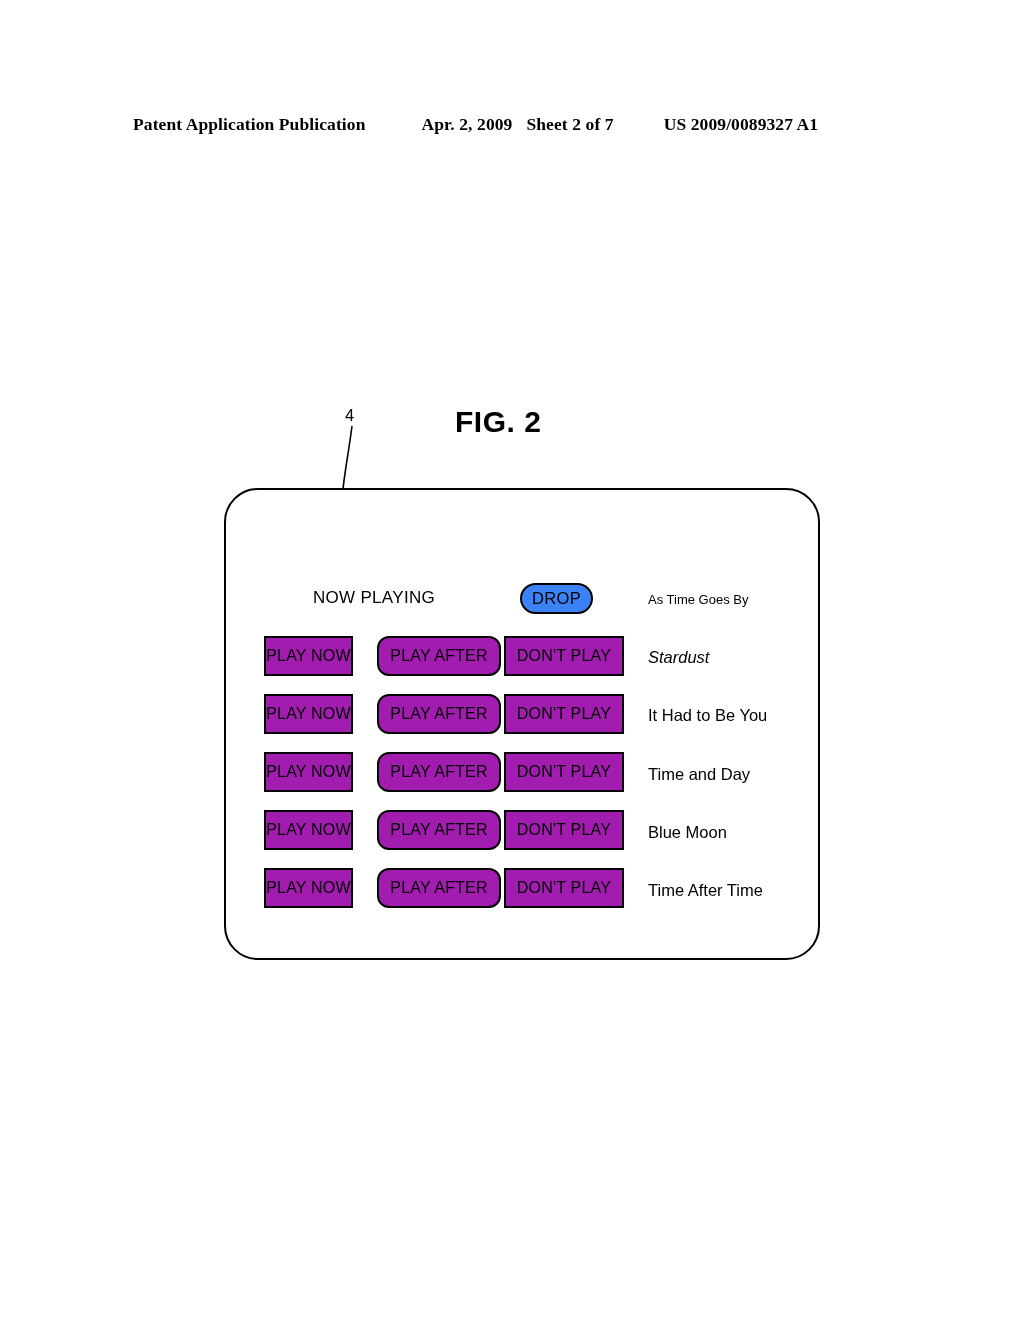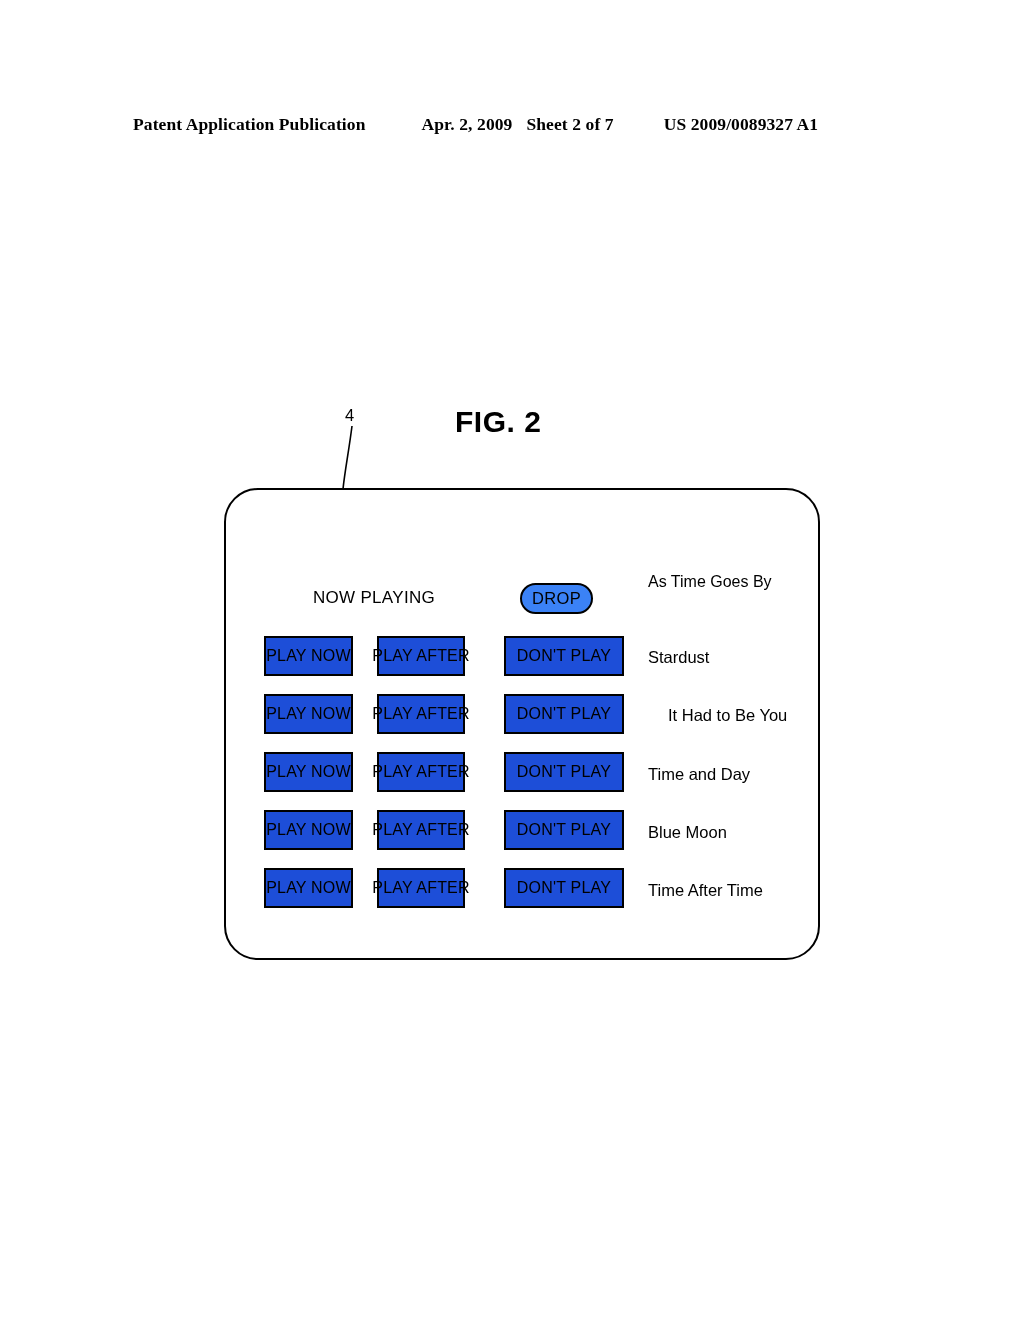--- a/index.html
+++ b/index.html
@@ -112,58 +112,58 @@
     justify-content: center;
     font-size: 16.5px;
     letter-spacing: 0.3px;
     background: #3b82f6;
   }
 
   
   #now-playing-track {
     position: absolute;
     left: 648px;
-    top: 573px;
-    font-size: 16px;
+    top: 592px;
+    font-size: 13px;
     white-space: nowrap;
   }
 
   
   .grid-button {
     position: absolute;
     border: 2px solid #000000;
     box-sizing: border-box;
-    background: #1d4ed8;
+    background: #a21caf;
     display: flex;
     align-items: center;
     justify-content: center;
     font-size: 16px;
     letter-spacing: 0.2px;
     white-space: nowrap;
     height: 40px;
   }
   .col-play-now   { left: 264px; width: 89px;  }
-  .col-play-after { left: 377px; width: 88px; }
+  .col-play-after { left: 377px; width: 124px; border-radius: 12px; }
   .col-dont-play  { left: 504px; width: 120px;  }
 
   .row-0 { top: 636px; }
   .row-1 { top: 694px; }
   .row-2 { top: 752px; }
   .row-3 { top: 810px; }
   .row-4 { top: 868px; }
 
   
   .track-title {
     position: absolute;
     left: 648px;
     font-size: 16.5px;
     white-space: nowrap;
   }
-  .track-0 { top: 648px; }
-  .track-1 { top: 706px; margin-left: 20px; }
+  .track-0 { top: 648px; font-style: italic; }
+  .track-1 { top: 706px; }
   .track-2 { top: 765px; }
   .track-3 { top: 823px; }
   .track-4 { top: 881px; }
 </style>
 </head>
 <body>
 
 <div id="page-header">
   <span class="hdr-pub">Patent Application Publication</span>
   <span class="hdr-date">Apr. 2, 2009</span>

